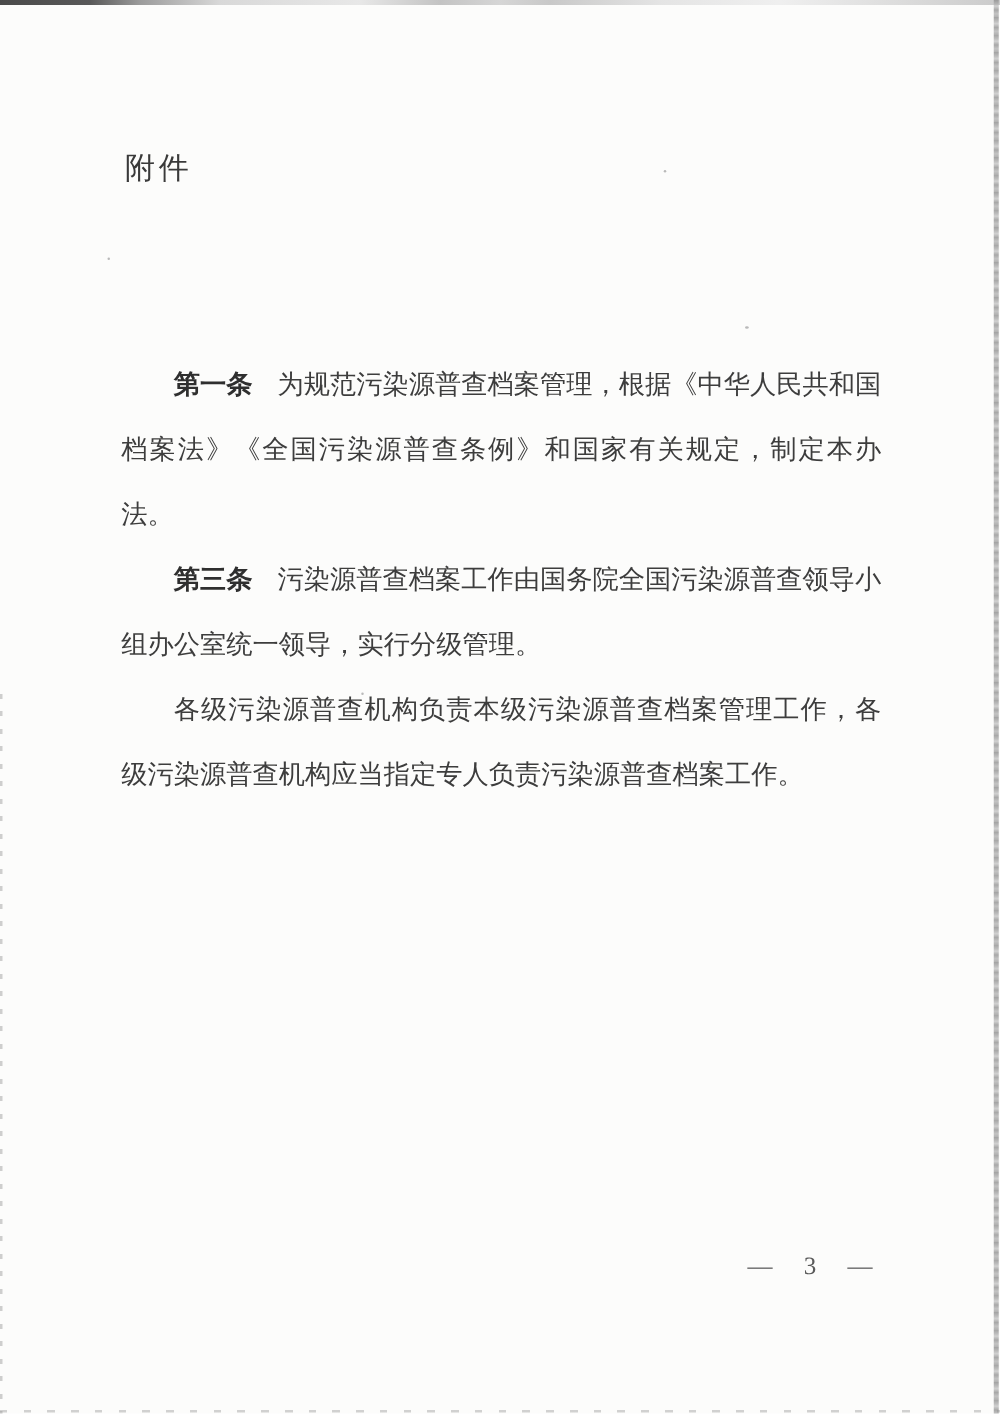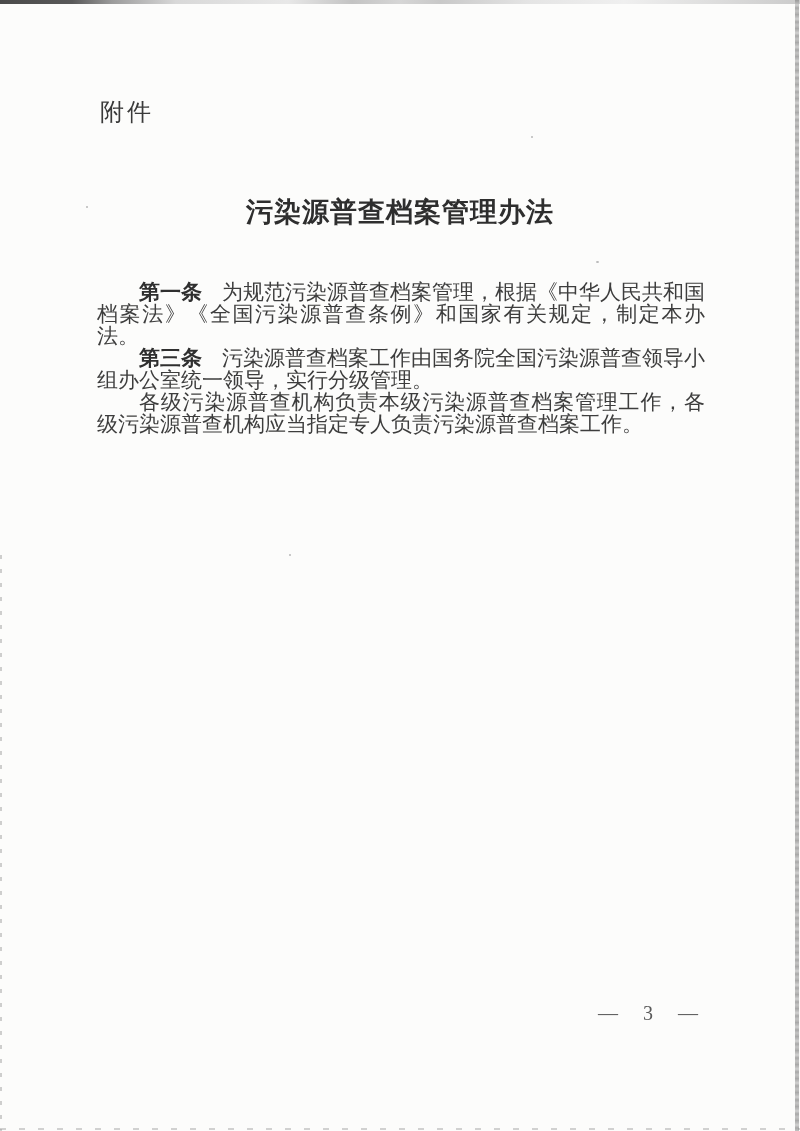--- a/index.html
+++ b/index.html
@@ -61,41 +61,41 @@
     border-radius: 50%;
   }
   .sp1 { left: 86px;  top: 206px; width: 2px; height: 2px; }
   .sp2 { left: 531px; top: 136px; width: 2px; height: 2px; }
   .sp3 { left: 596px; top: 261px; width: 3px; height: 2px; }
   .sp4 { left: 289px; top: 554px; width: 2px; height: 2px; }
 
   
   .attachment-label {
     position: absolute;
-    left: 100px; top: 96px;
+    left: 100px; top: 118px;
     font-size: 24px;
     letter-spacing: 3px;
     color: #3a3a3a;
   }
   .doc-title {
     position: absolute;
     left: 0; top: 194px;
     width: 100%;
     text-align: center;
     font-size: 27px;
     font-weight: 700;
     letter-spacing: 1px;
     color: #2e2e2e;
   }
   .doc-body {
     position: absolute;
     left: 97px; top: 281px;
     width: 608px;
     font-size: 21px;
-    line-height: 22px;
+    line-height: 52px;
     text-align: justify;
     color: #3d3d3d;
   }
   .doc-body p {
     margin: 0;
     padding: 0;
     text-indent: 2em;
   }
   .para-head {
     font-weight: 700;
@@ -121,21 +121,20 @@
   <div class="scan-right"></div>
   <div class="scan-bottom"></div>
   <div class="scan-left"></div>
   <div class="speckle sp1"></div>
   <div class="speckle sp2"></div>
   <div class="speckle sp3"></div>
   <div class="speckle sp4"></div>
 
   <div class="attachment-label">附件</div>
 
-  <div class="doc-title">污染源普查档案管理办法</div>
 
   <div class="doc-body">
     <p><span class="para-head">第一条</span><span>为规范污染源普查档案管理，根据《中华人民共和国档案法》《全国污染源普查条例》和国家有关规定，制定本办法。</span></p>
     <p><span class="para-head">第三条</span><span>污染源普查档案工作由国务院全国污染源普查领导小组办公室统一领导，实行分级管理。</span></p>
     <p><span class="para-head"></span><span>各级污染源普查机构负责本级污染源普查档案管理工作，各级污染源普查机构应当指定专人负责污染源普查档案工作。</span></p>
   </div>
 
   <div class="page-number">— 3 —</div>
 
 </div>

